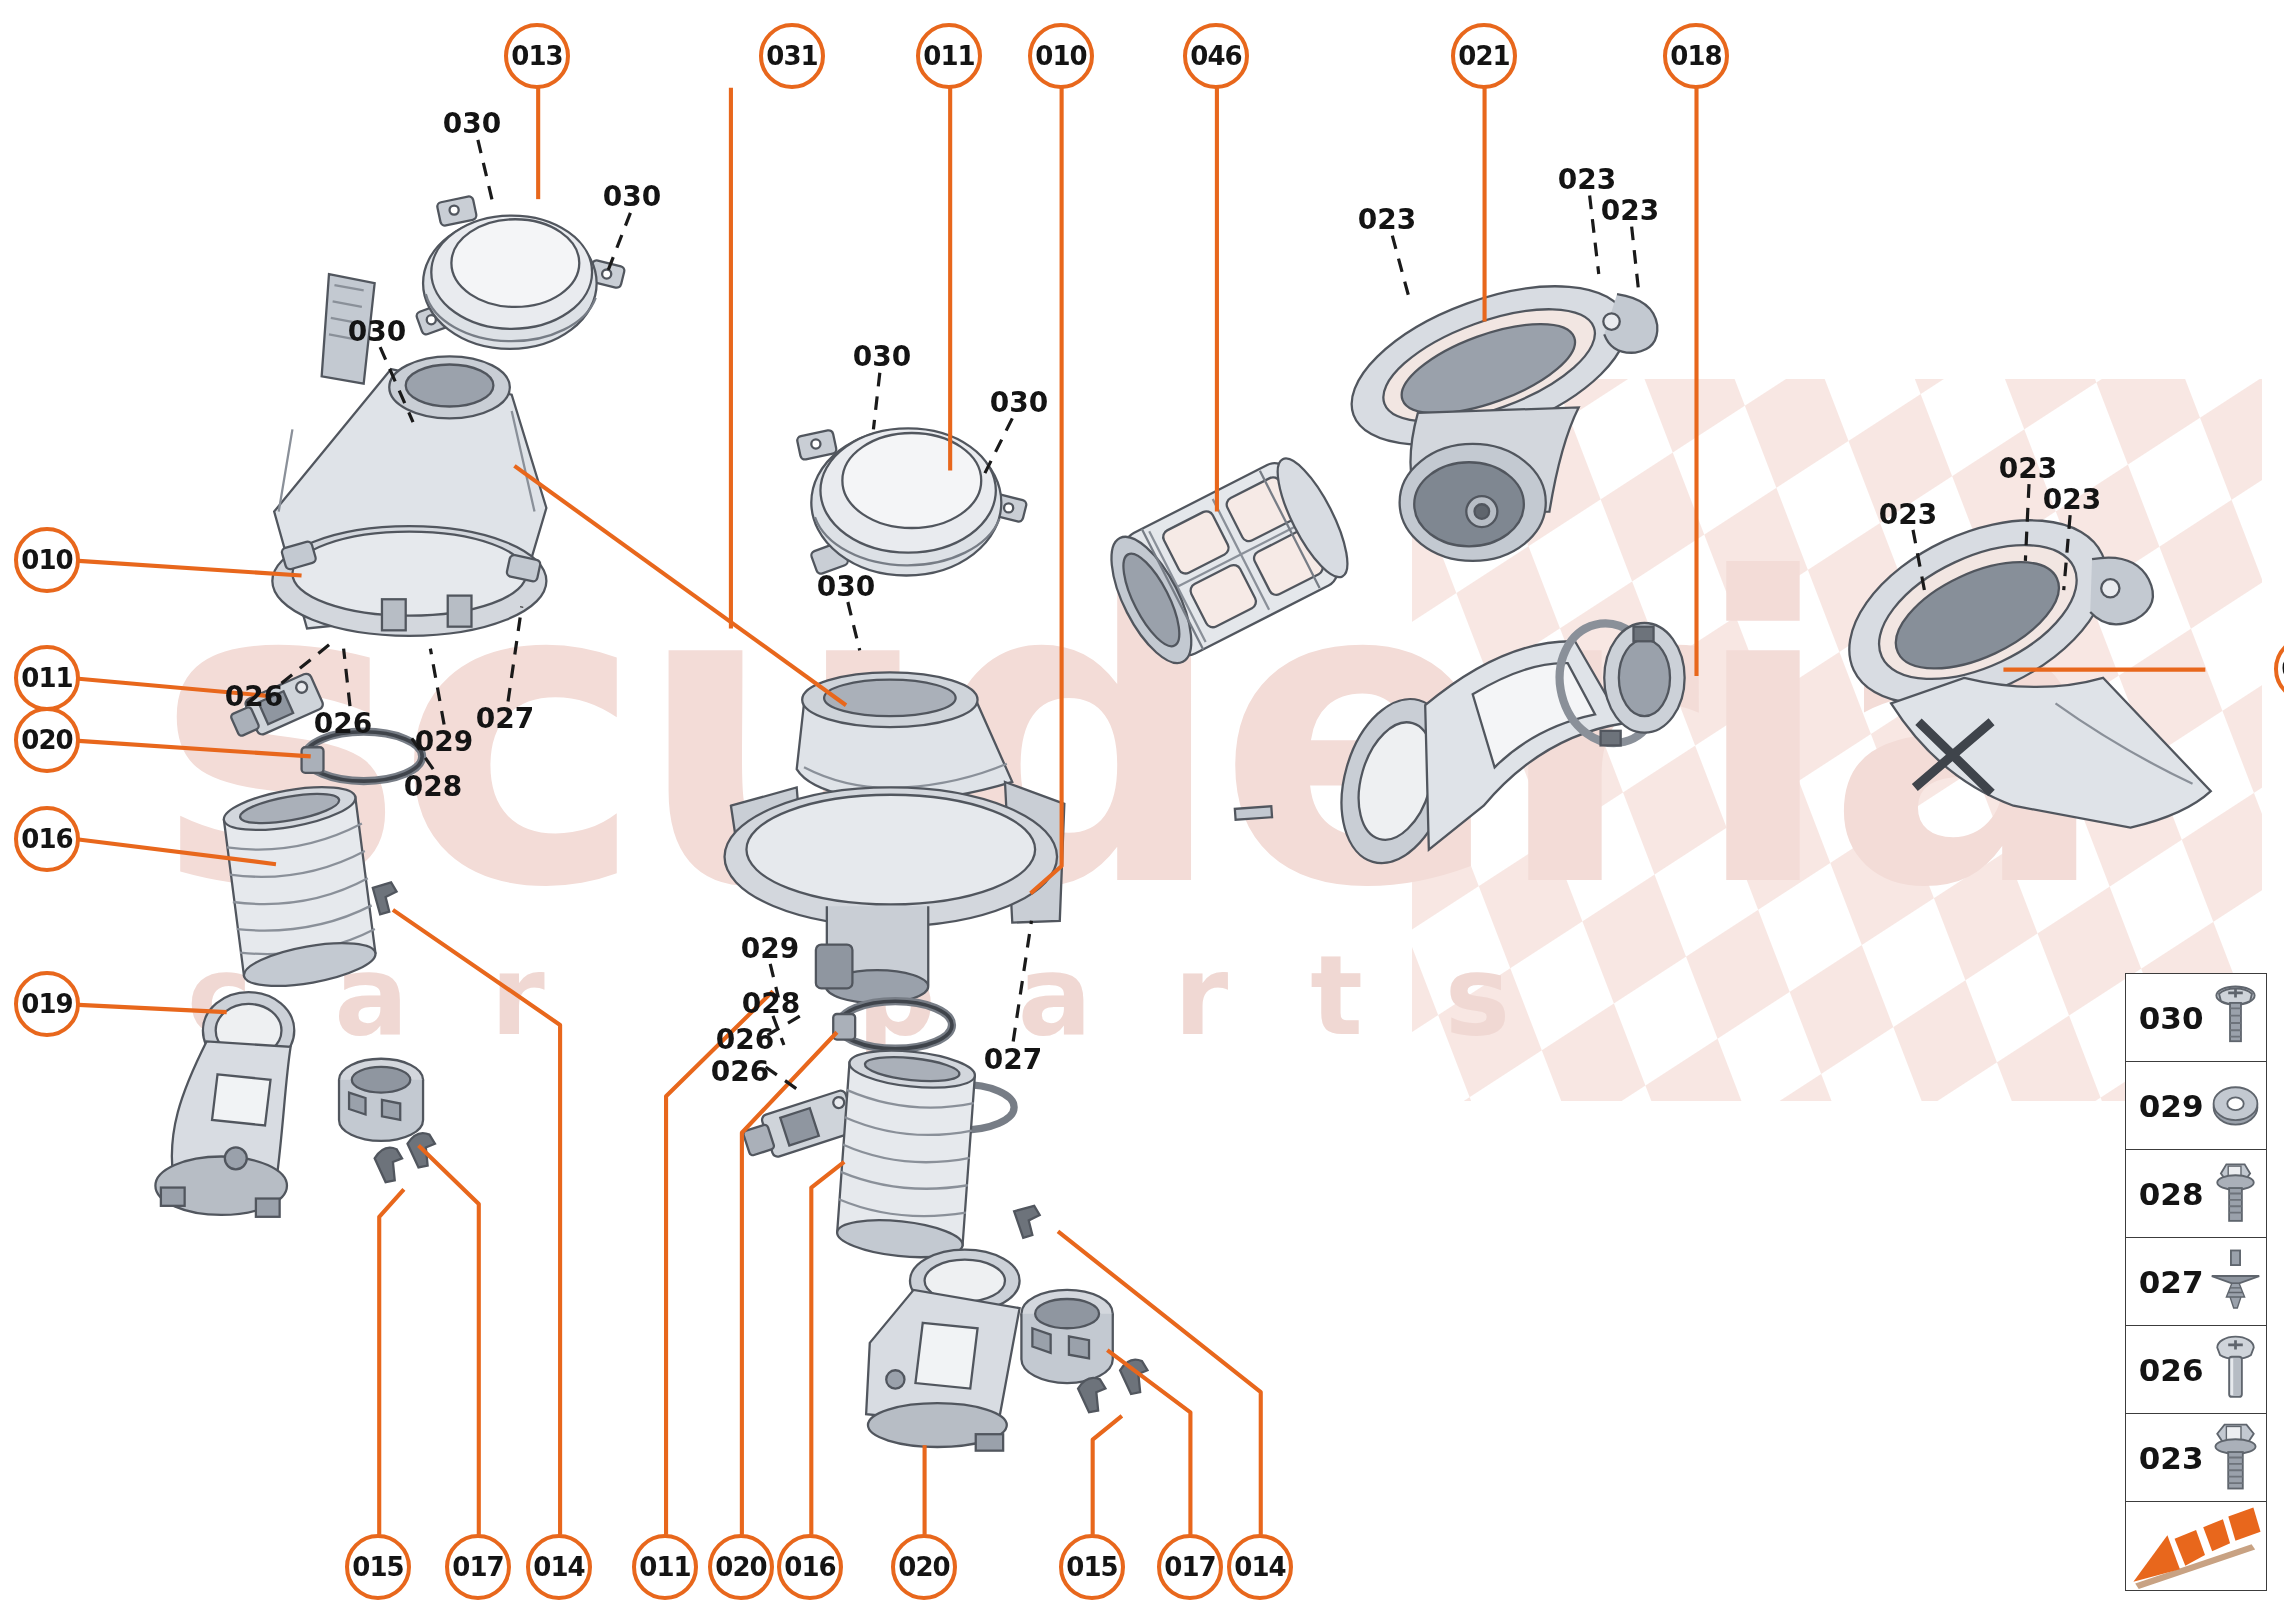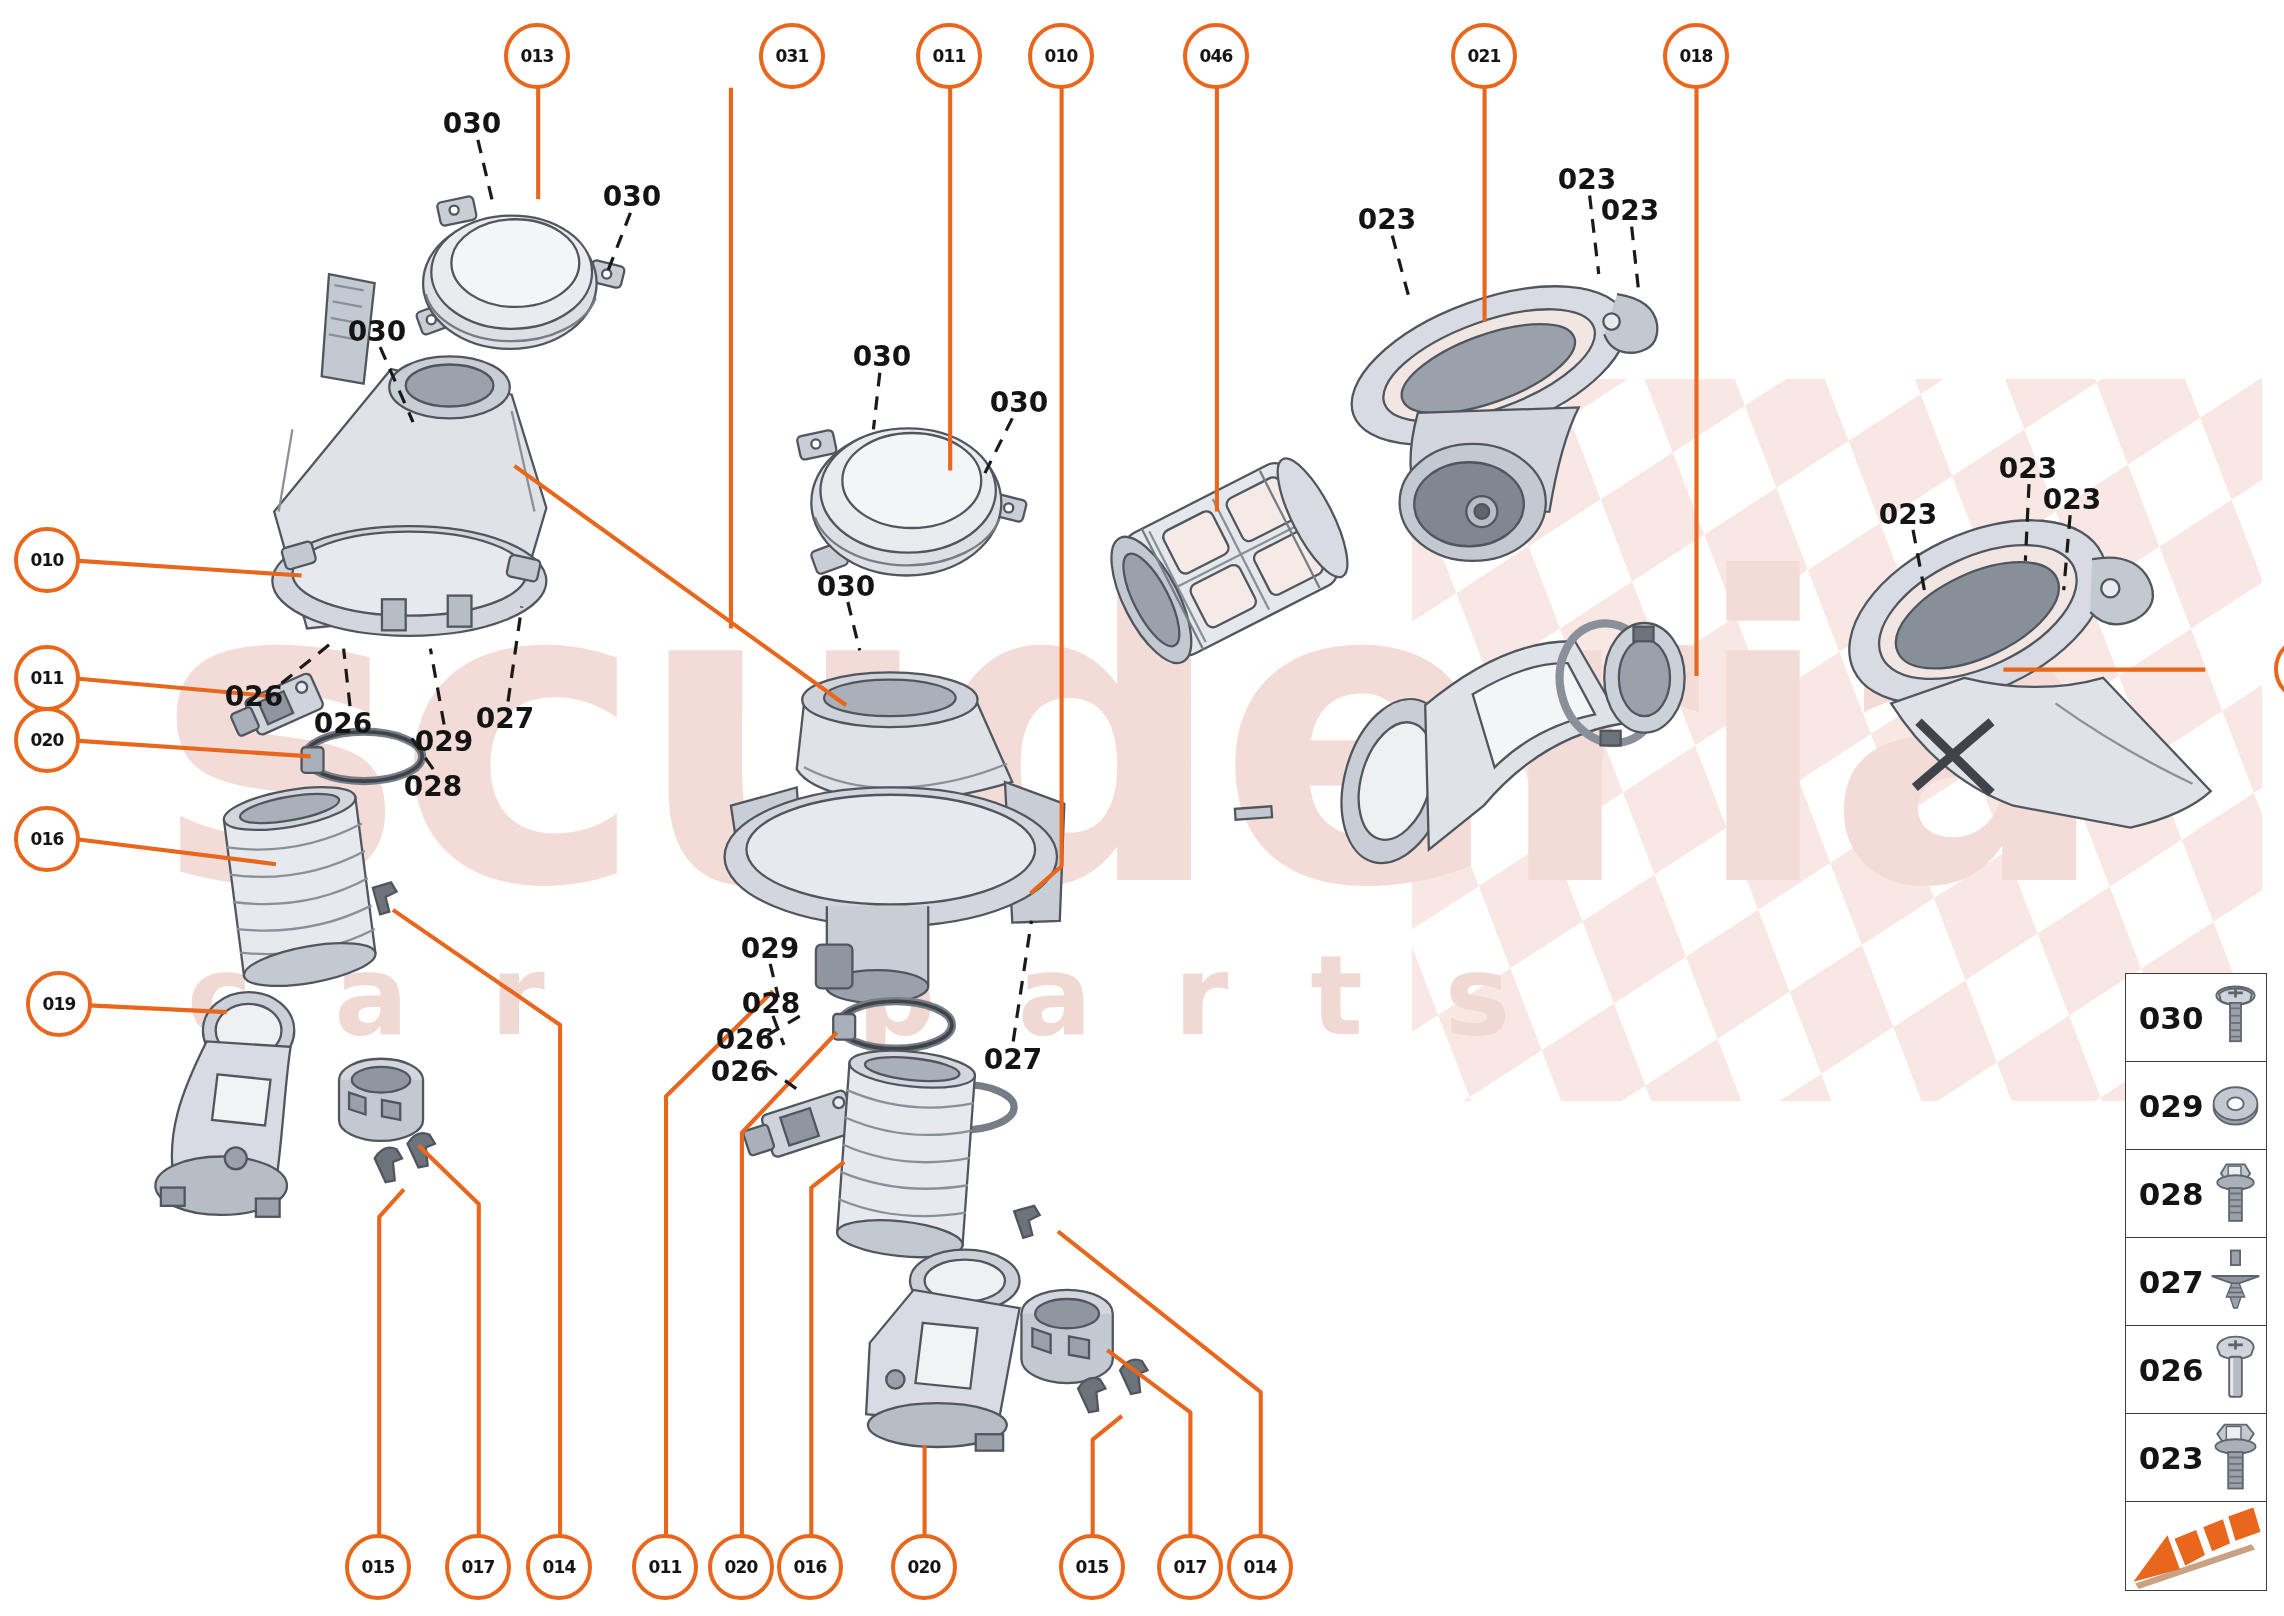--- a/index.html
+++ b/index.html
@@ -16,21 +16,21 @@
   .wm2{position:absolute;left:187px;top:941px;font-size:110px;font-weight:bold;letter-spacing:82px;
        word-spacing:110px;color:#f0d8d3;z-index:2;line-height:1;white-space:nowrap;}
   
   #parts-svg,#lines-svg{position:absolute;left:0;top:0;z-index:3;}
   #lines-svg{z-index:4;}
   
   .plabel{position:absolute;transform:translate(-50%,-50%);font-size:28px;font-weight:bold;
           color:#141414;z-index:5;white-space:nowrap;}
   .callout{position:absolute;width:58px;height:58px;margin:-34px 0 0 -34px;border:4.6px solid var(--orange);
            border-radius:50%;background:#fff;display:flex;align-items:center;justify-content:center;
-           font-size:17px;font-weight:bold;color:#141414;z-index:6;letter-spacing:-0.9px;cursor:pointer;}
+           font-size:26px;font-weight:bold;color:#141414;z-index:6;letter-spacing:-0.9px;cursor:pointer;}
   
   #legend{position:absolute;z-index:7;background:#fff;border:1.8px solid #3c3c3c;}
   .legrow{box-sizing:border-box;border-bottom:1.8px solid #3c3c3c;display:flex;align-items:center;background:#fff;}
   .legrow:last-child{border-bottom:none;}
   .leglabel{font-size:31px;font-weight:bold;color:#141414;padding-left:12.8px;width:66px;}
   .legicon{flex:1;display:flex;justify-content:center;align-items:center;}
   #logrow{box-sizing:border-box;display:flex;align-items:center;justify-content:center;background:#fff;}
 </style>
 </head>
 <body>
@@ -395,21 +395,21 @@
     <div class="callout" style="left: 731px; top: 57px; margin-left: 28px;">031</div>
     <div class="callout" style="left: 950px; top: 57px;">011</div>
     <div class="callout" style="left: 1062px; top: 57px;">010</div>
     <div class="callout" style="left: 1217px; top: 57px;">046</div>
     <div class="callout" style="left: 1485px; top: 57px;">021</div>
     <div class="callout" style="left: 1697px; top: 57px;">018</div>
     <div class="callout" style="left: 48px; top: 561px;">010</div>
     <div class="callout" style="left: 48px; top: 679px;">011</div>
     <div class="callout" style="left: 48px; top: 741px;">020</div>
     <div class="callout" style="left: 48px; top: 840px;">016</div>
-    <div class="callout" style="left: 60px; top: 1005px; text-align: center;">019</div>
+    <div class="callout" style="left: 48px; top: 1005px; text-align: center;">019</div>
     <div class="callout" style="left: 2239px; top: 670px; margin-left: 35px;">022</div>
     <div class="callout" style="left: 379px; top: 1568px;">015</div>
     <div class="callout" style="left: 479px; top: 1568px;">017</div>
     <div class="callout" style="left: 560px; top: 1568px;">014</div>
     <div class="callout" style="left: 666px; top: 1568px;">011</div>
     <div class="callout" style="left: 742px; top: 1568px;">020</div>
     <div class="callout" style="left: 811px; top: 1568px;">016</div>
     <div class="callout" style="left: 925px; top: 1568px;">020</div>
     <div class="callout" style="left: 1093px; top: 1568px;">015</div>
     <div class="callout" style="left: 1191px; top: 1568px;">017</div>

